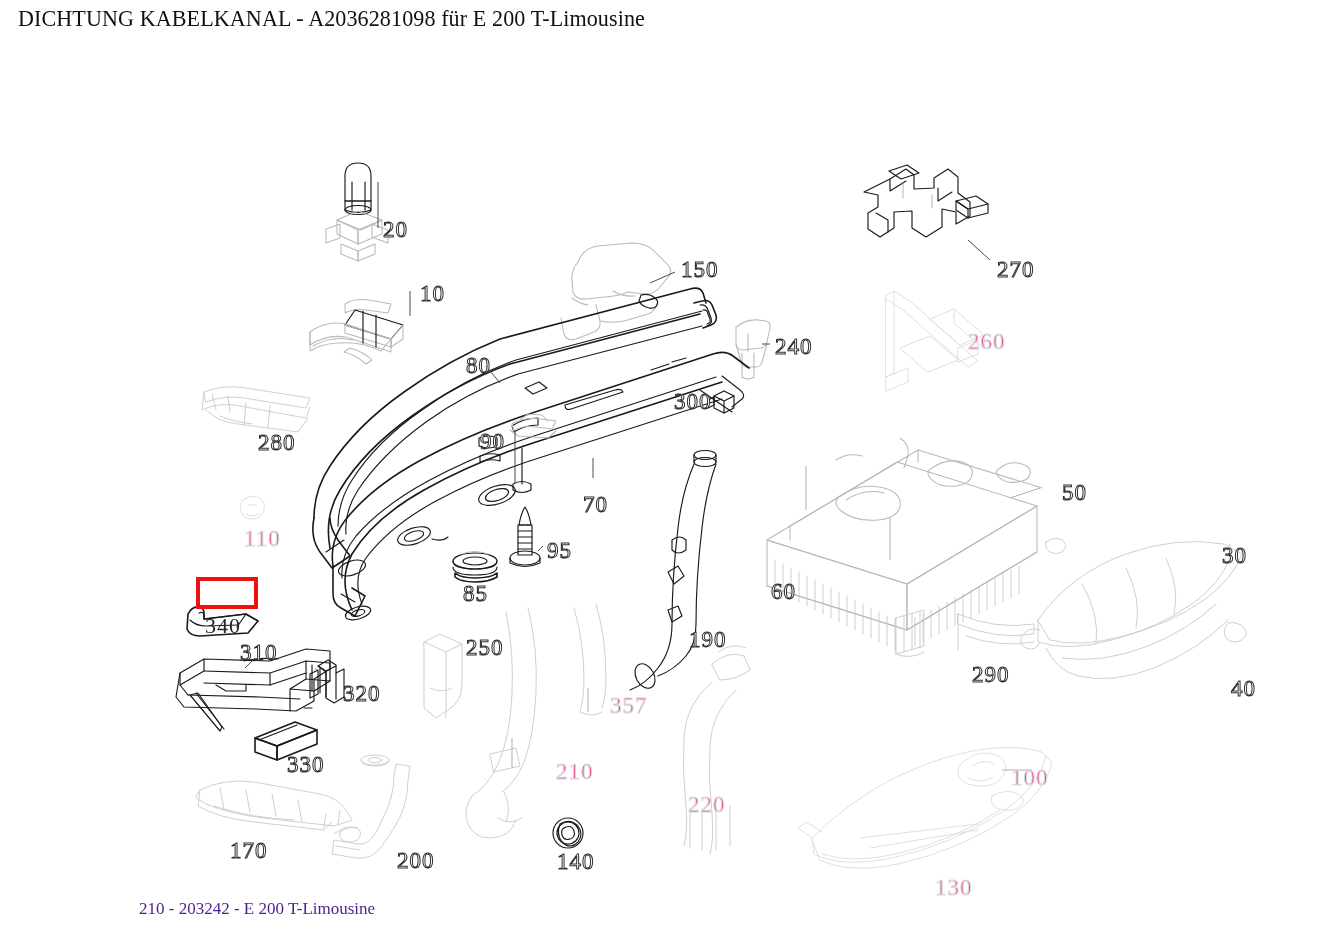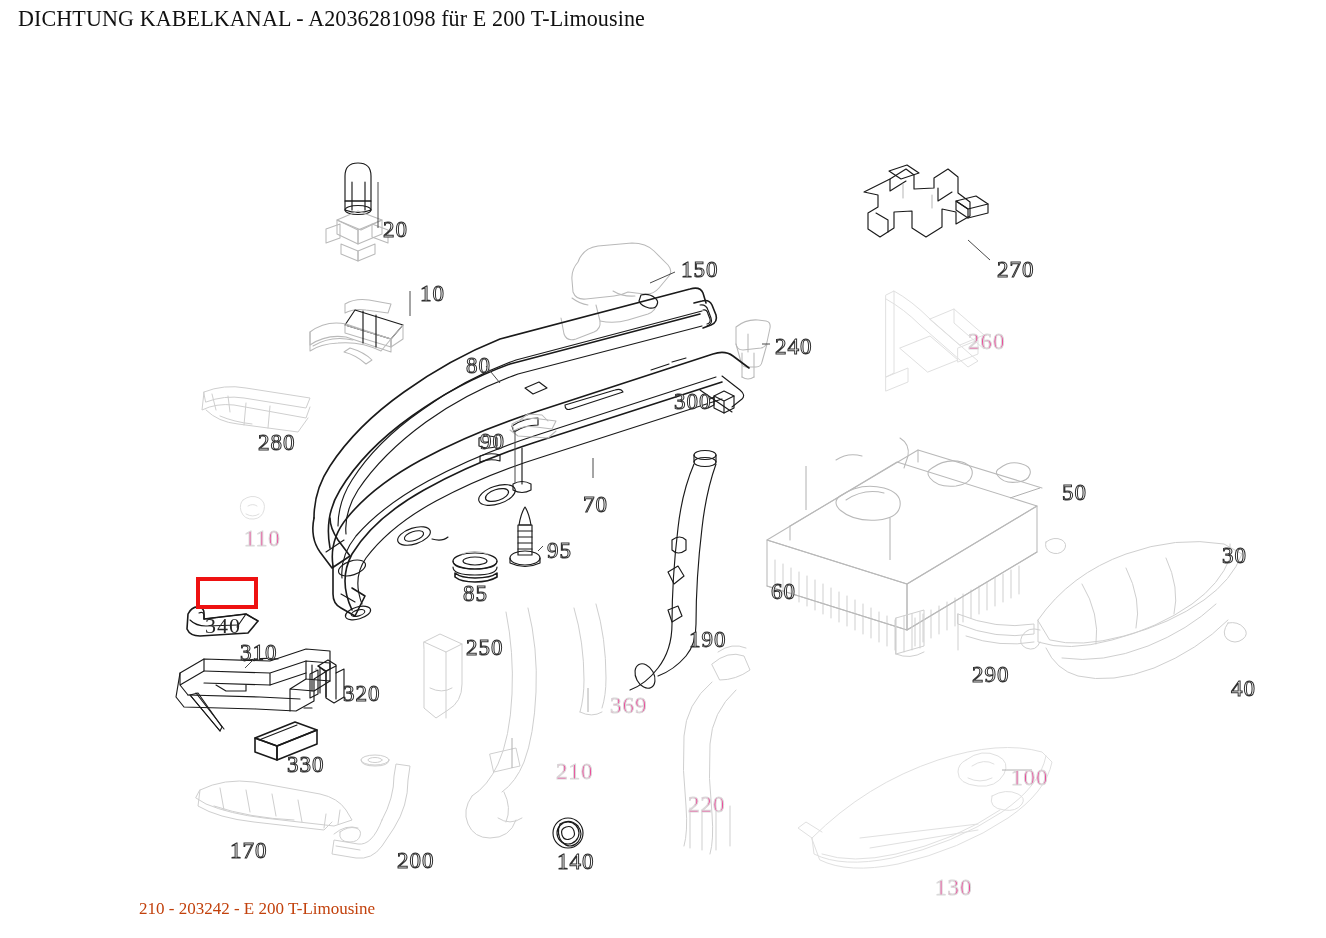--- a/index.html
+++ b/index.html
@@ -30,21 +30,21 @@
     color: #111111;
     transform: scaleX(0.96);
     transform-origin: left top;
   }
   #doc-footer {
     position: absolute;
     left: 139px;
     top: 899px;
     font-size: 17px;
     white-space: nowrap;
-    color: #c2410c;
+    color: #4c1d95;
     text-align: right;
   }
   #diagram-area {
     position: absolute;
     left: 0;
     top: 48px;
     width: 1078px;
     height: 840px;
   }
   svg.plate {
@@ -456,21 +456,21 @@
     <div class="callout" style="left:547px;  top:491px;">95</div>
     <div class="callout" style="left:1222px; top:496px;">30</div>
     <div class="callout" style="left:463px;  top:534px;">85</div>
     <div class="callout" style="left:689px;  top:567px;margin-top:13px;">190</div>
     <div class="callout" style="left:771px;  top:532px;">60</div>
     <div class="callout" style="left:1231px; top:605px;margin-top:24px;">40</div>
     <div class="callout" style="left:466px;  top:580px;margin-top:8px;">250</div>
     <div class="callout" style="left:240px;  top:593px;">310</div>
     <div class="callout" style="left:972px;  top:615px;">290</div>
     <div class="callout" style="left:343px;  top:634px;">320</div>
-    <div class="callout faintest" style="left:610px;  top:646px;">369</div>
+    <div class="callout faintest" style="left:610px;  top:646px;">357</div>
     <div class="callout" style="left:287px;  top:705px;">330</div>
     <div class="callout faintest" style="left:556px;  top:712px;">210</div>
     <div class="callout faintest" style="left:688px;  top:745px;">220</div>
     <div class="callout" style="left:230px;  top:791px;">170</div>
     <div class="callout" style="left:397px;  top:801px;">200</div>
     <div class="callout" style="left:557px;  top:802px;">140</div>
     <div class="callout faintest" style="left:1011px; top:718px;">100</div>
     <div class="callout faintest" style="left:935px;  top:828px;">130</div>
 
     <div id="highlight-340">

